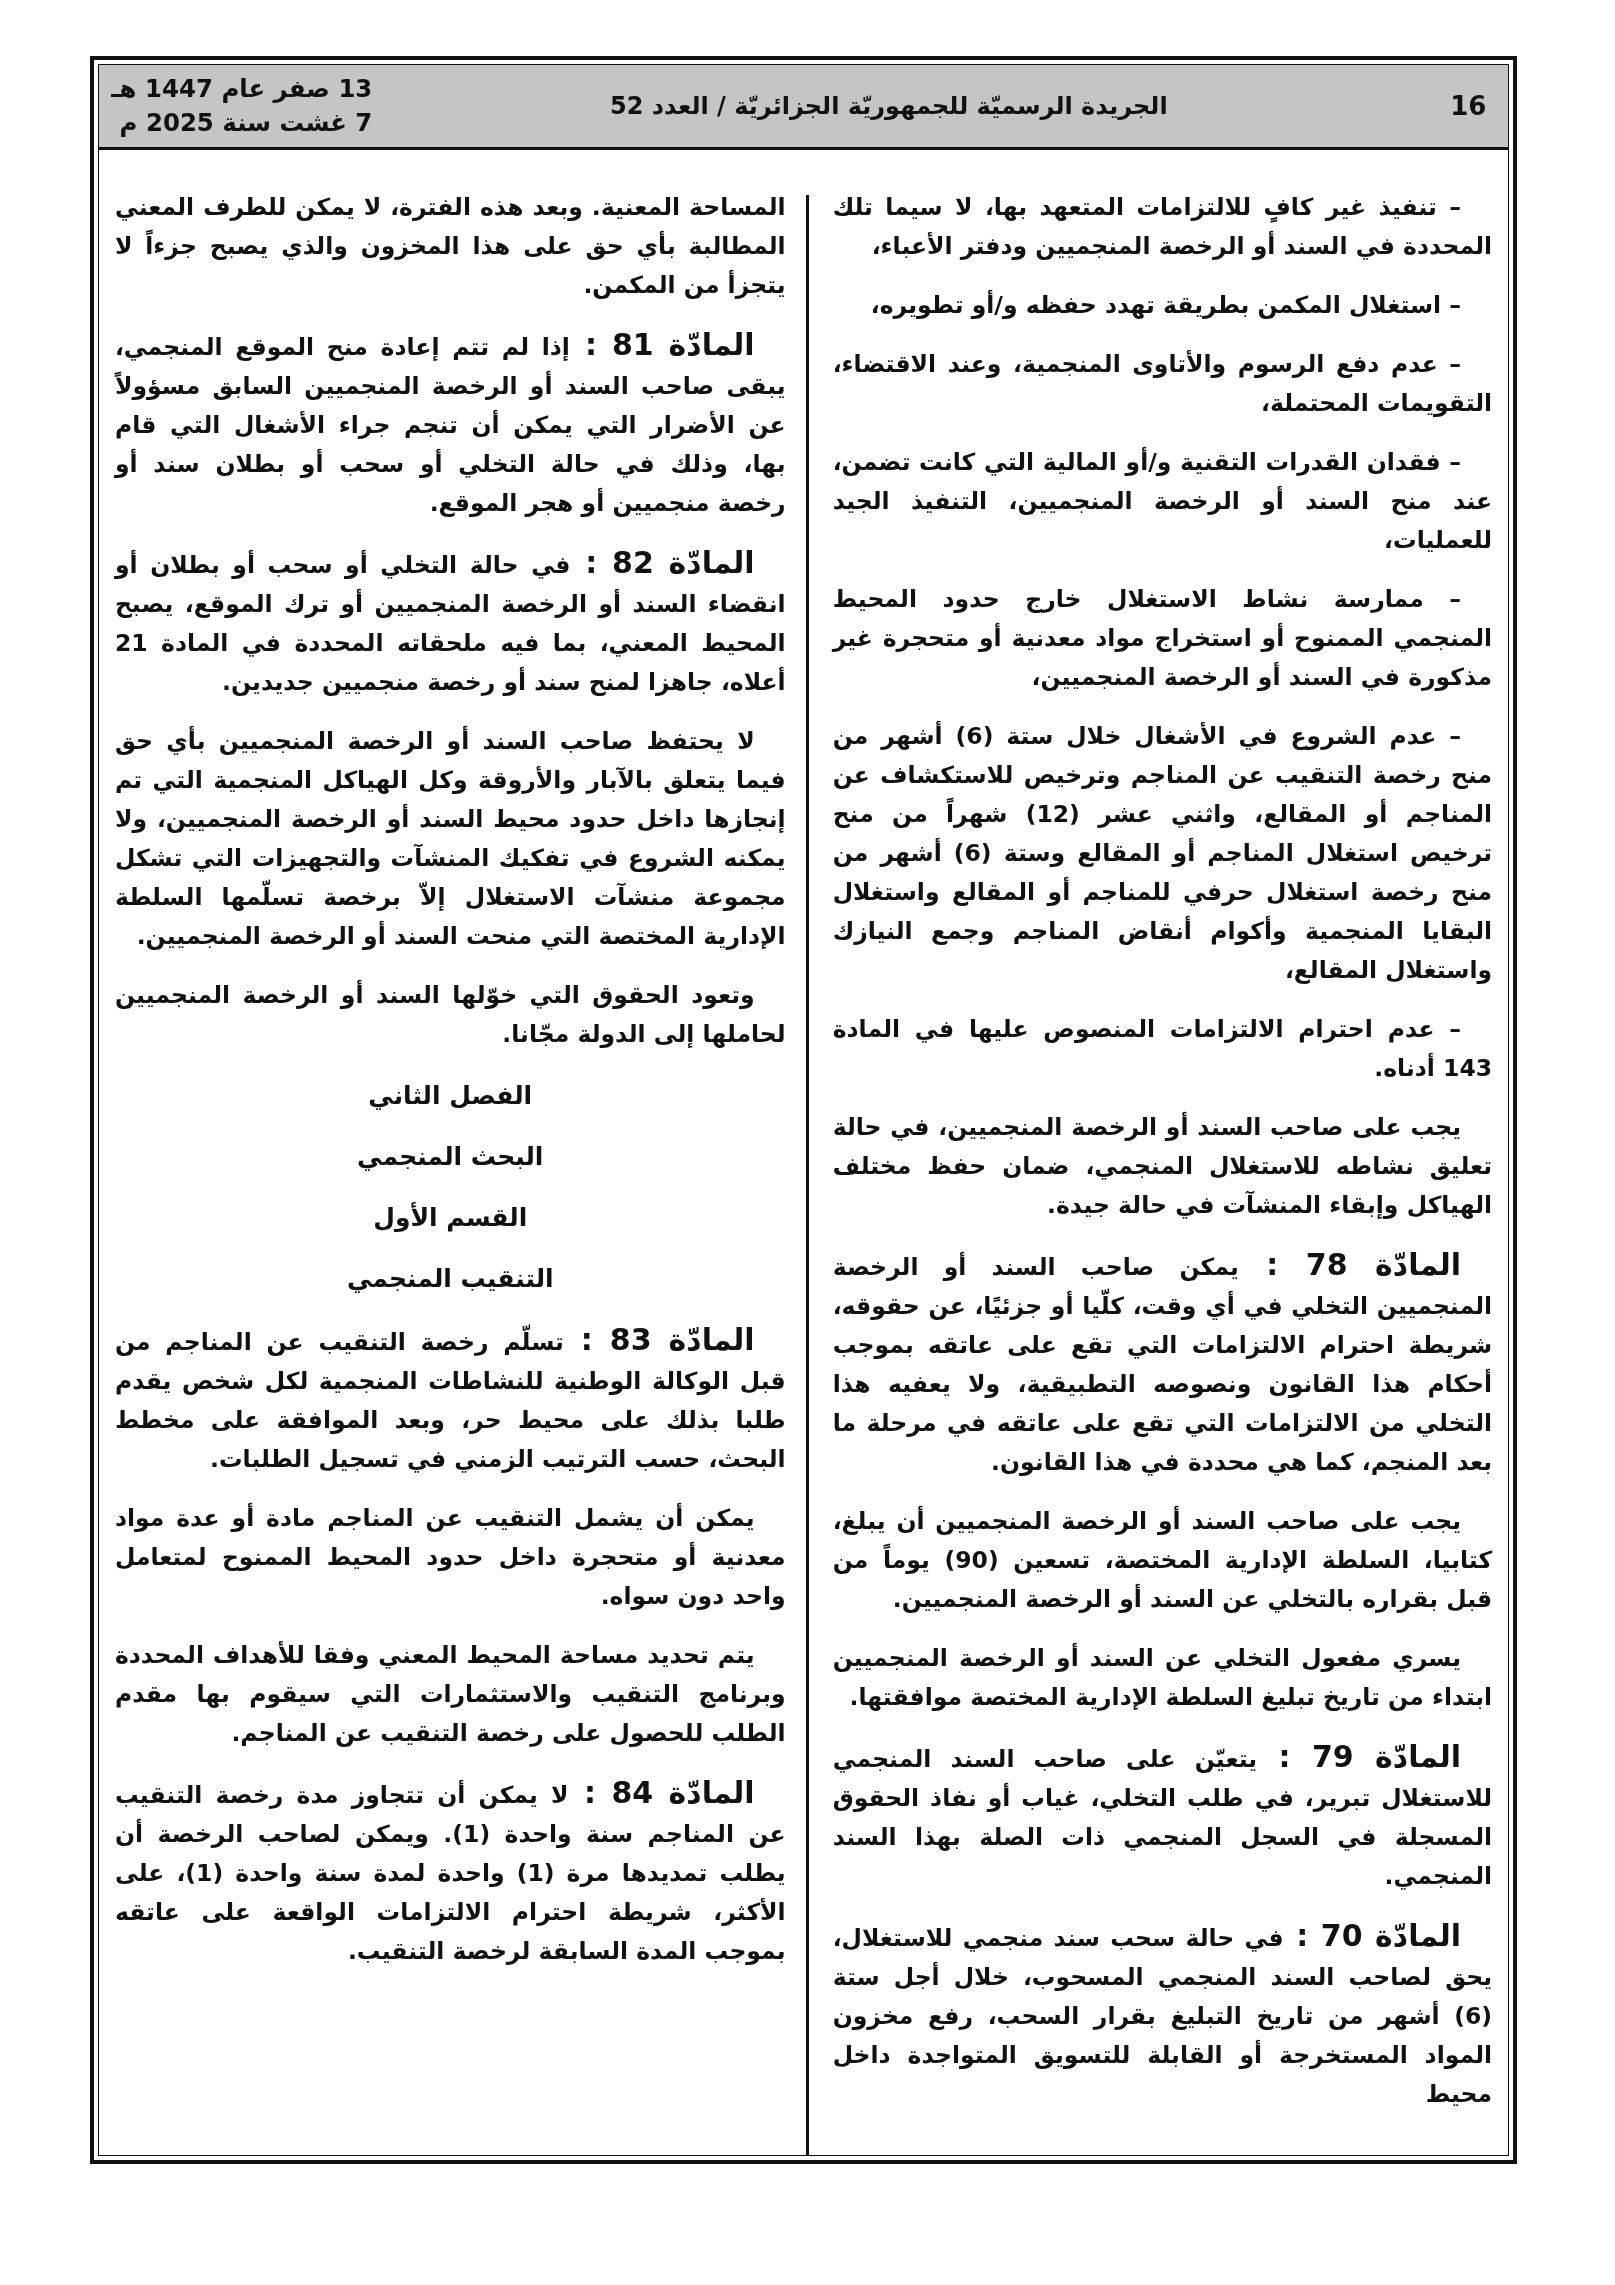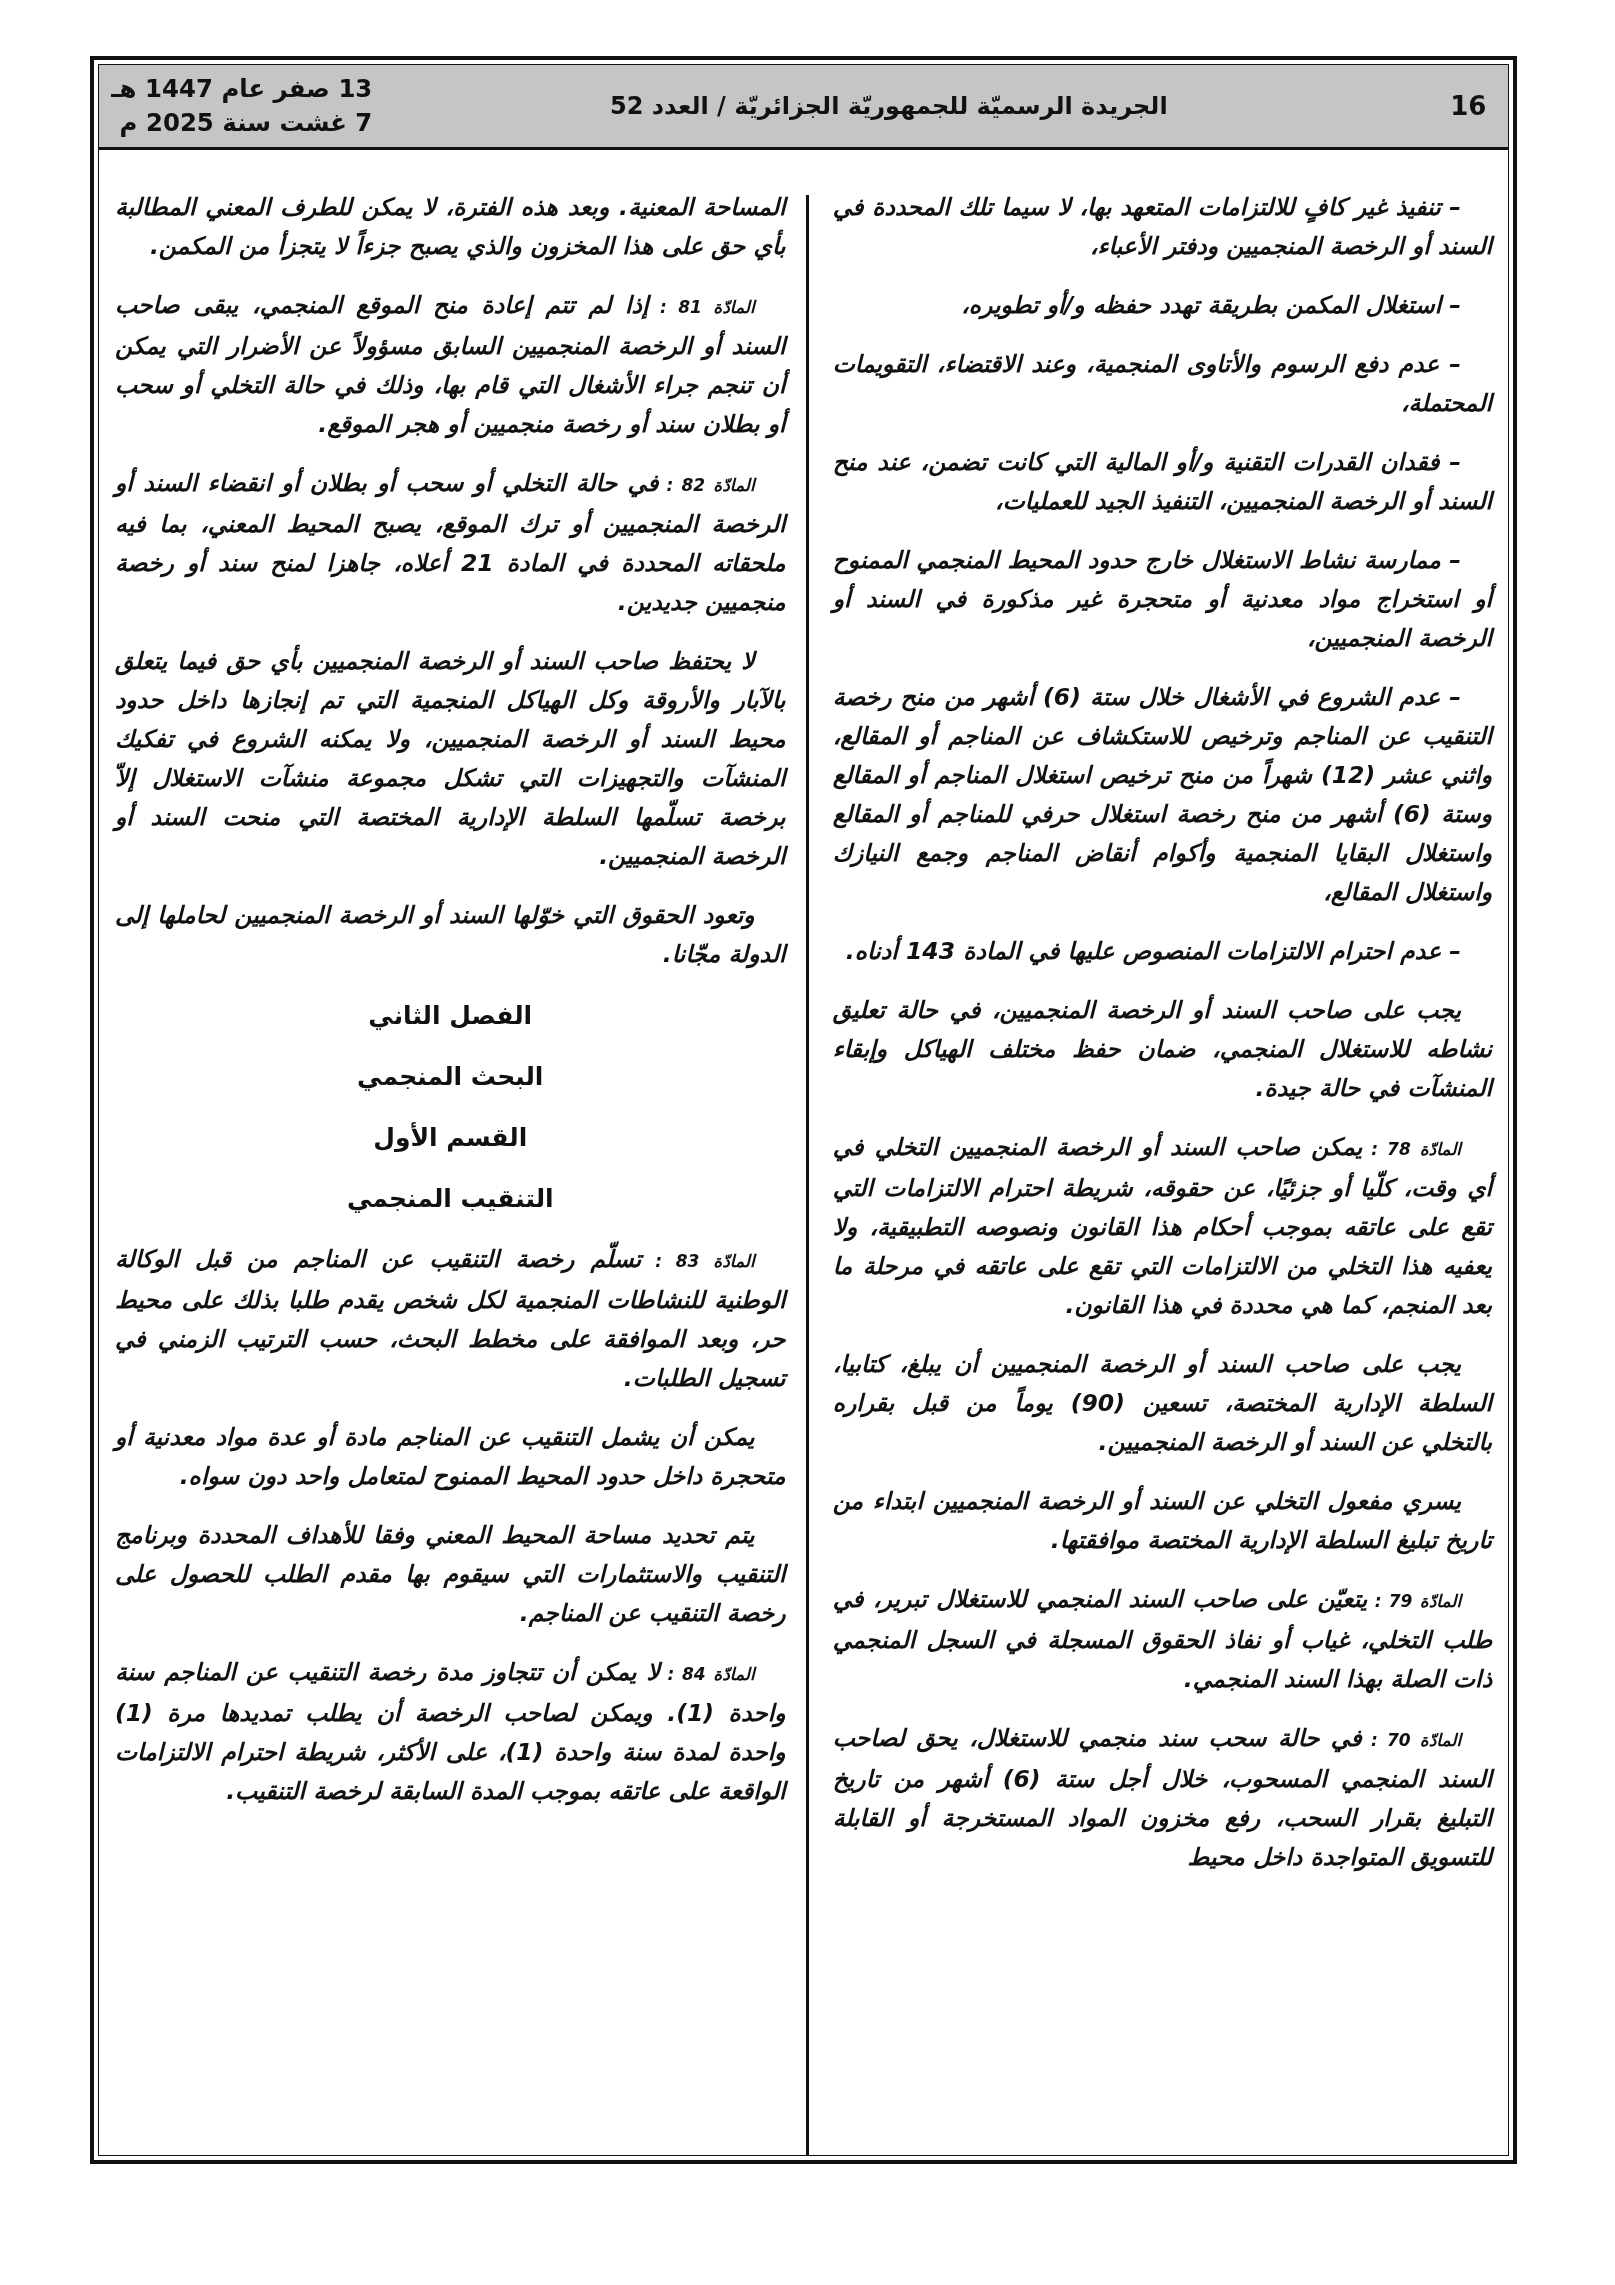--- a/index.html
+++ b/index.html
@@ -91,30 +91,30 @@
   .col-left  { width: 50.4%; padding: 0 23.5px 0 16.3px; }
   .block {
     margin: 0 0 20px 0;
     font-size: 23.5px;
     font-weight: 700;
     line-height: 39px;
     text-align: justify;
     text-justify: inter-word;
     direction: rtl;
   }
-  .block.dash, .block.para, .block.article { text-indent: 31px; font-style: italic; }
+  .block.dash, .block.para, .block.article { text-indent: 31px; }
   .block.no-indent { text-indent: 0; }
   .block.heading {
     text-align: center;
     text-indent: 0;
     font-size: 25px;
     margin: 22px 0;
   }
   .col > .block:last-child { margin-bottom: 0; }
-  .article-label { font-size: 17px; }
+  .article-label { font-size: 30px; }
 </style>
 </head>
 <body>
 
 <div class="sheet">
   <div class="frame">
     <div class="frame-inner">
 
       <div class="header">
         <div class="dates">

